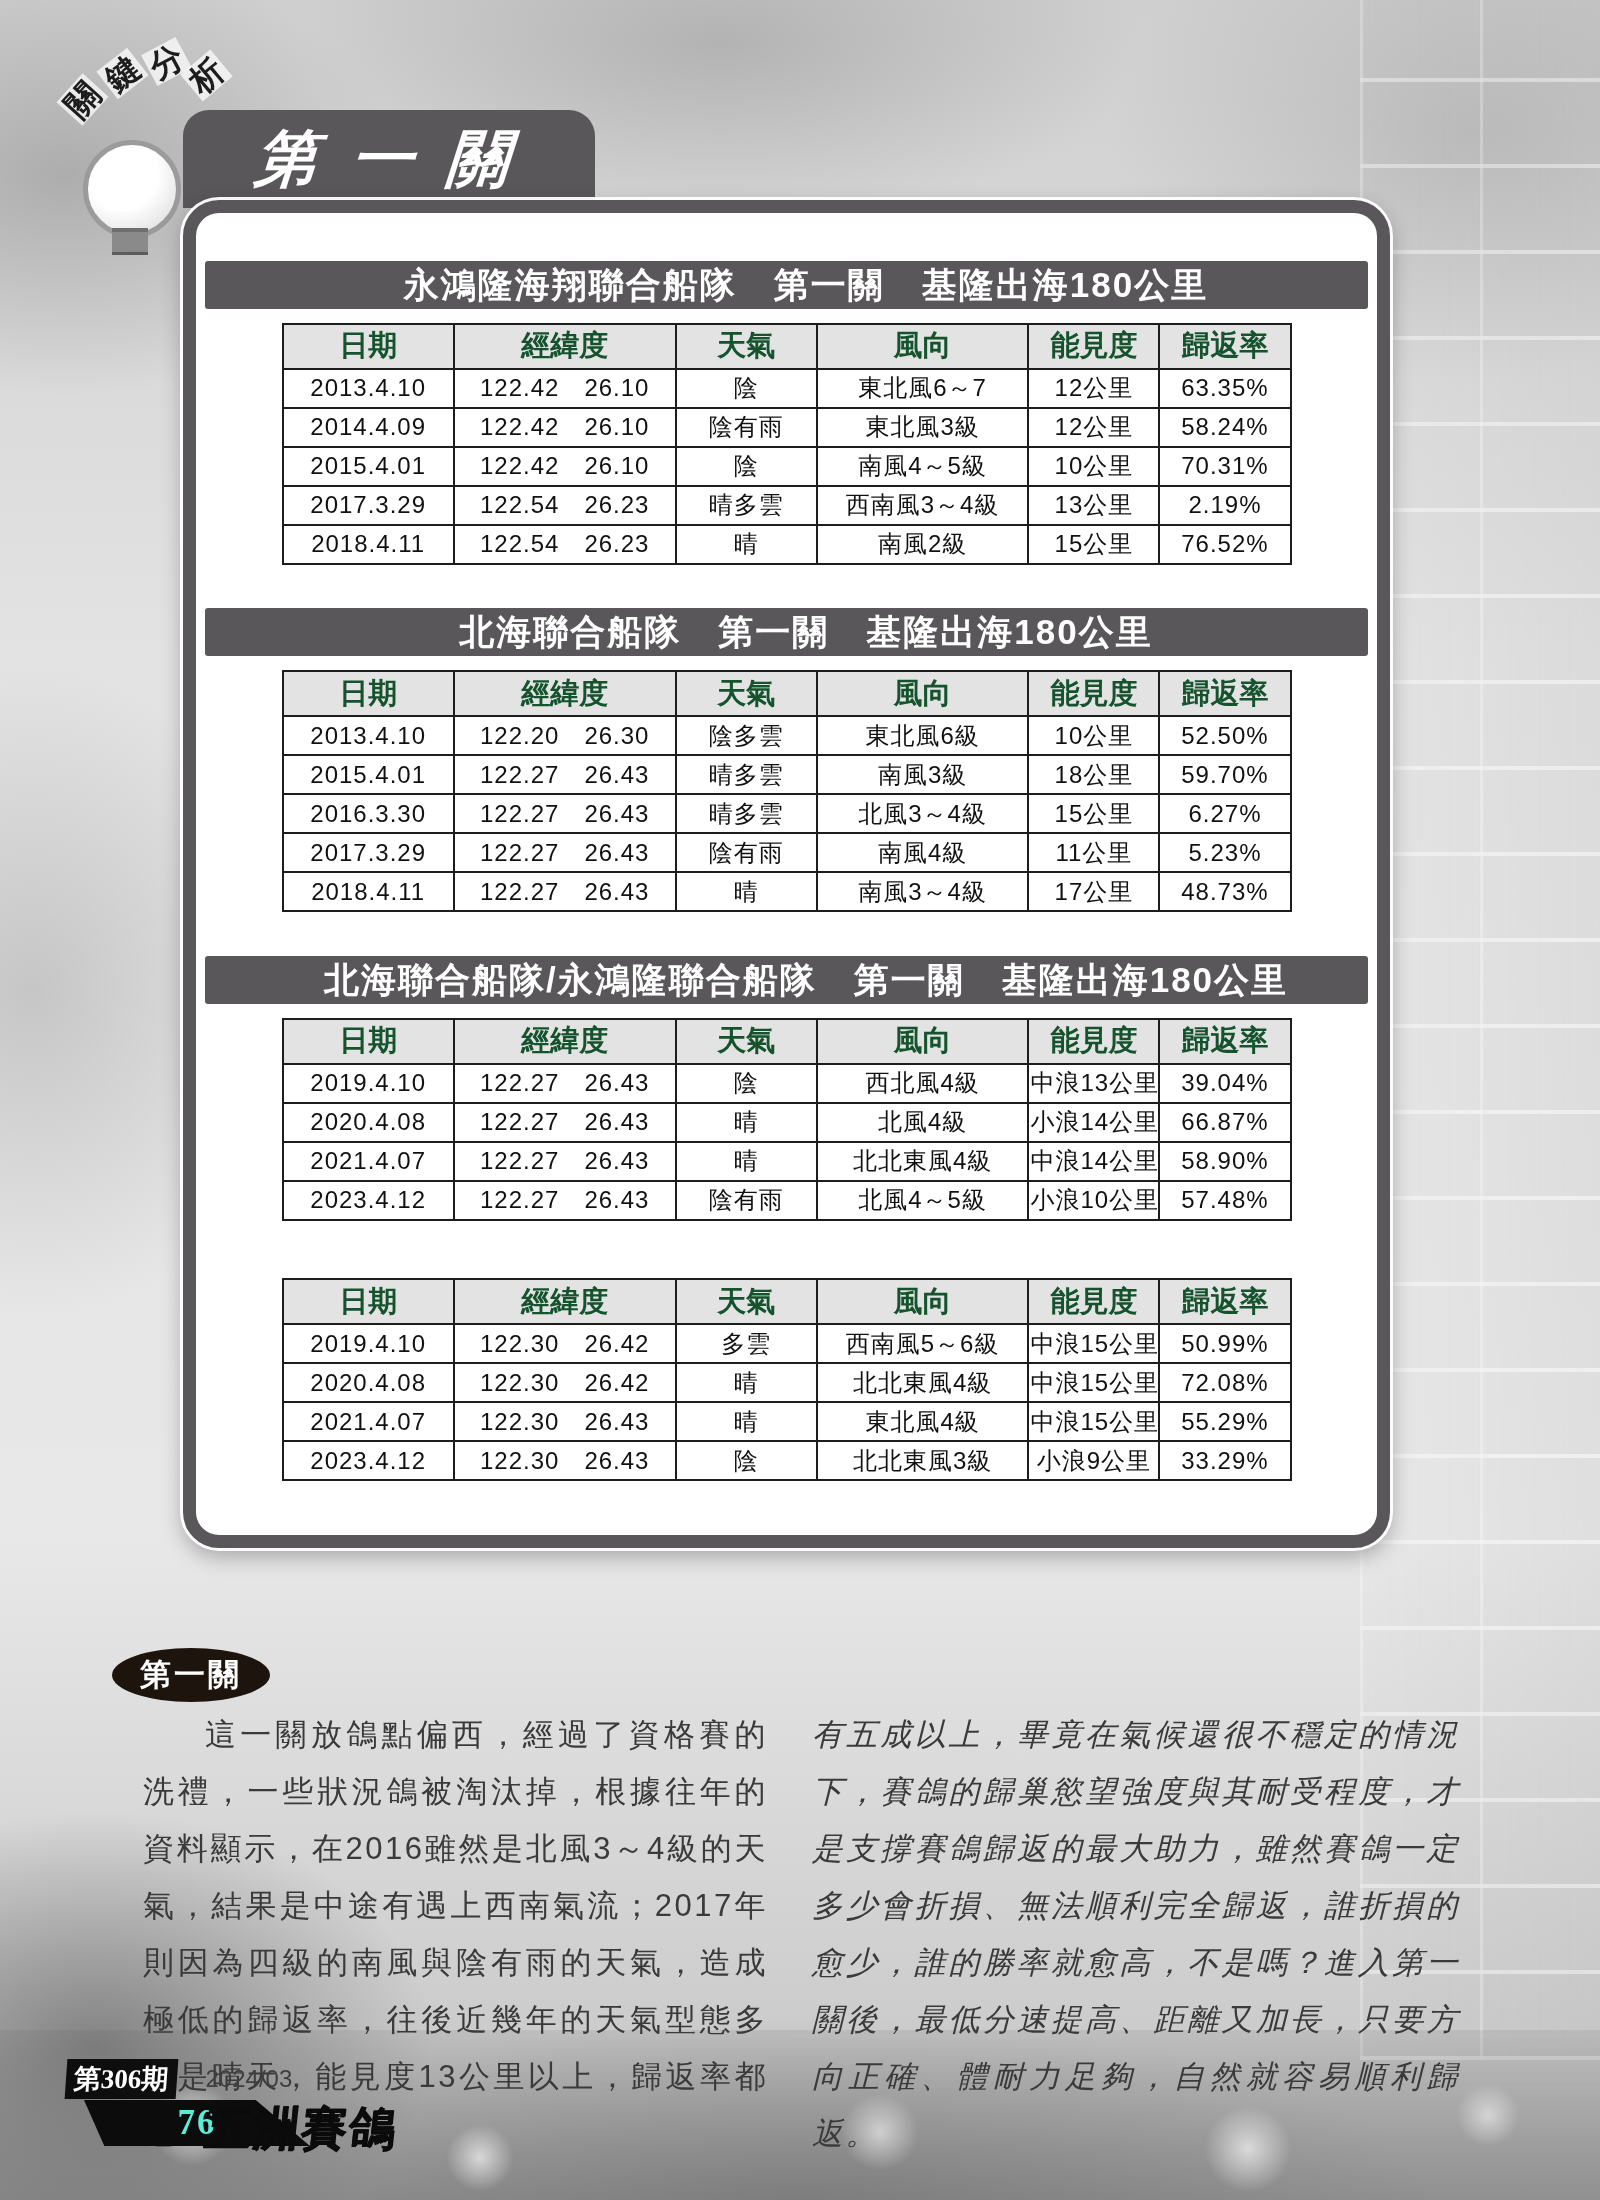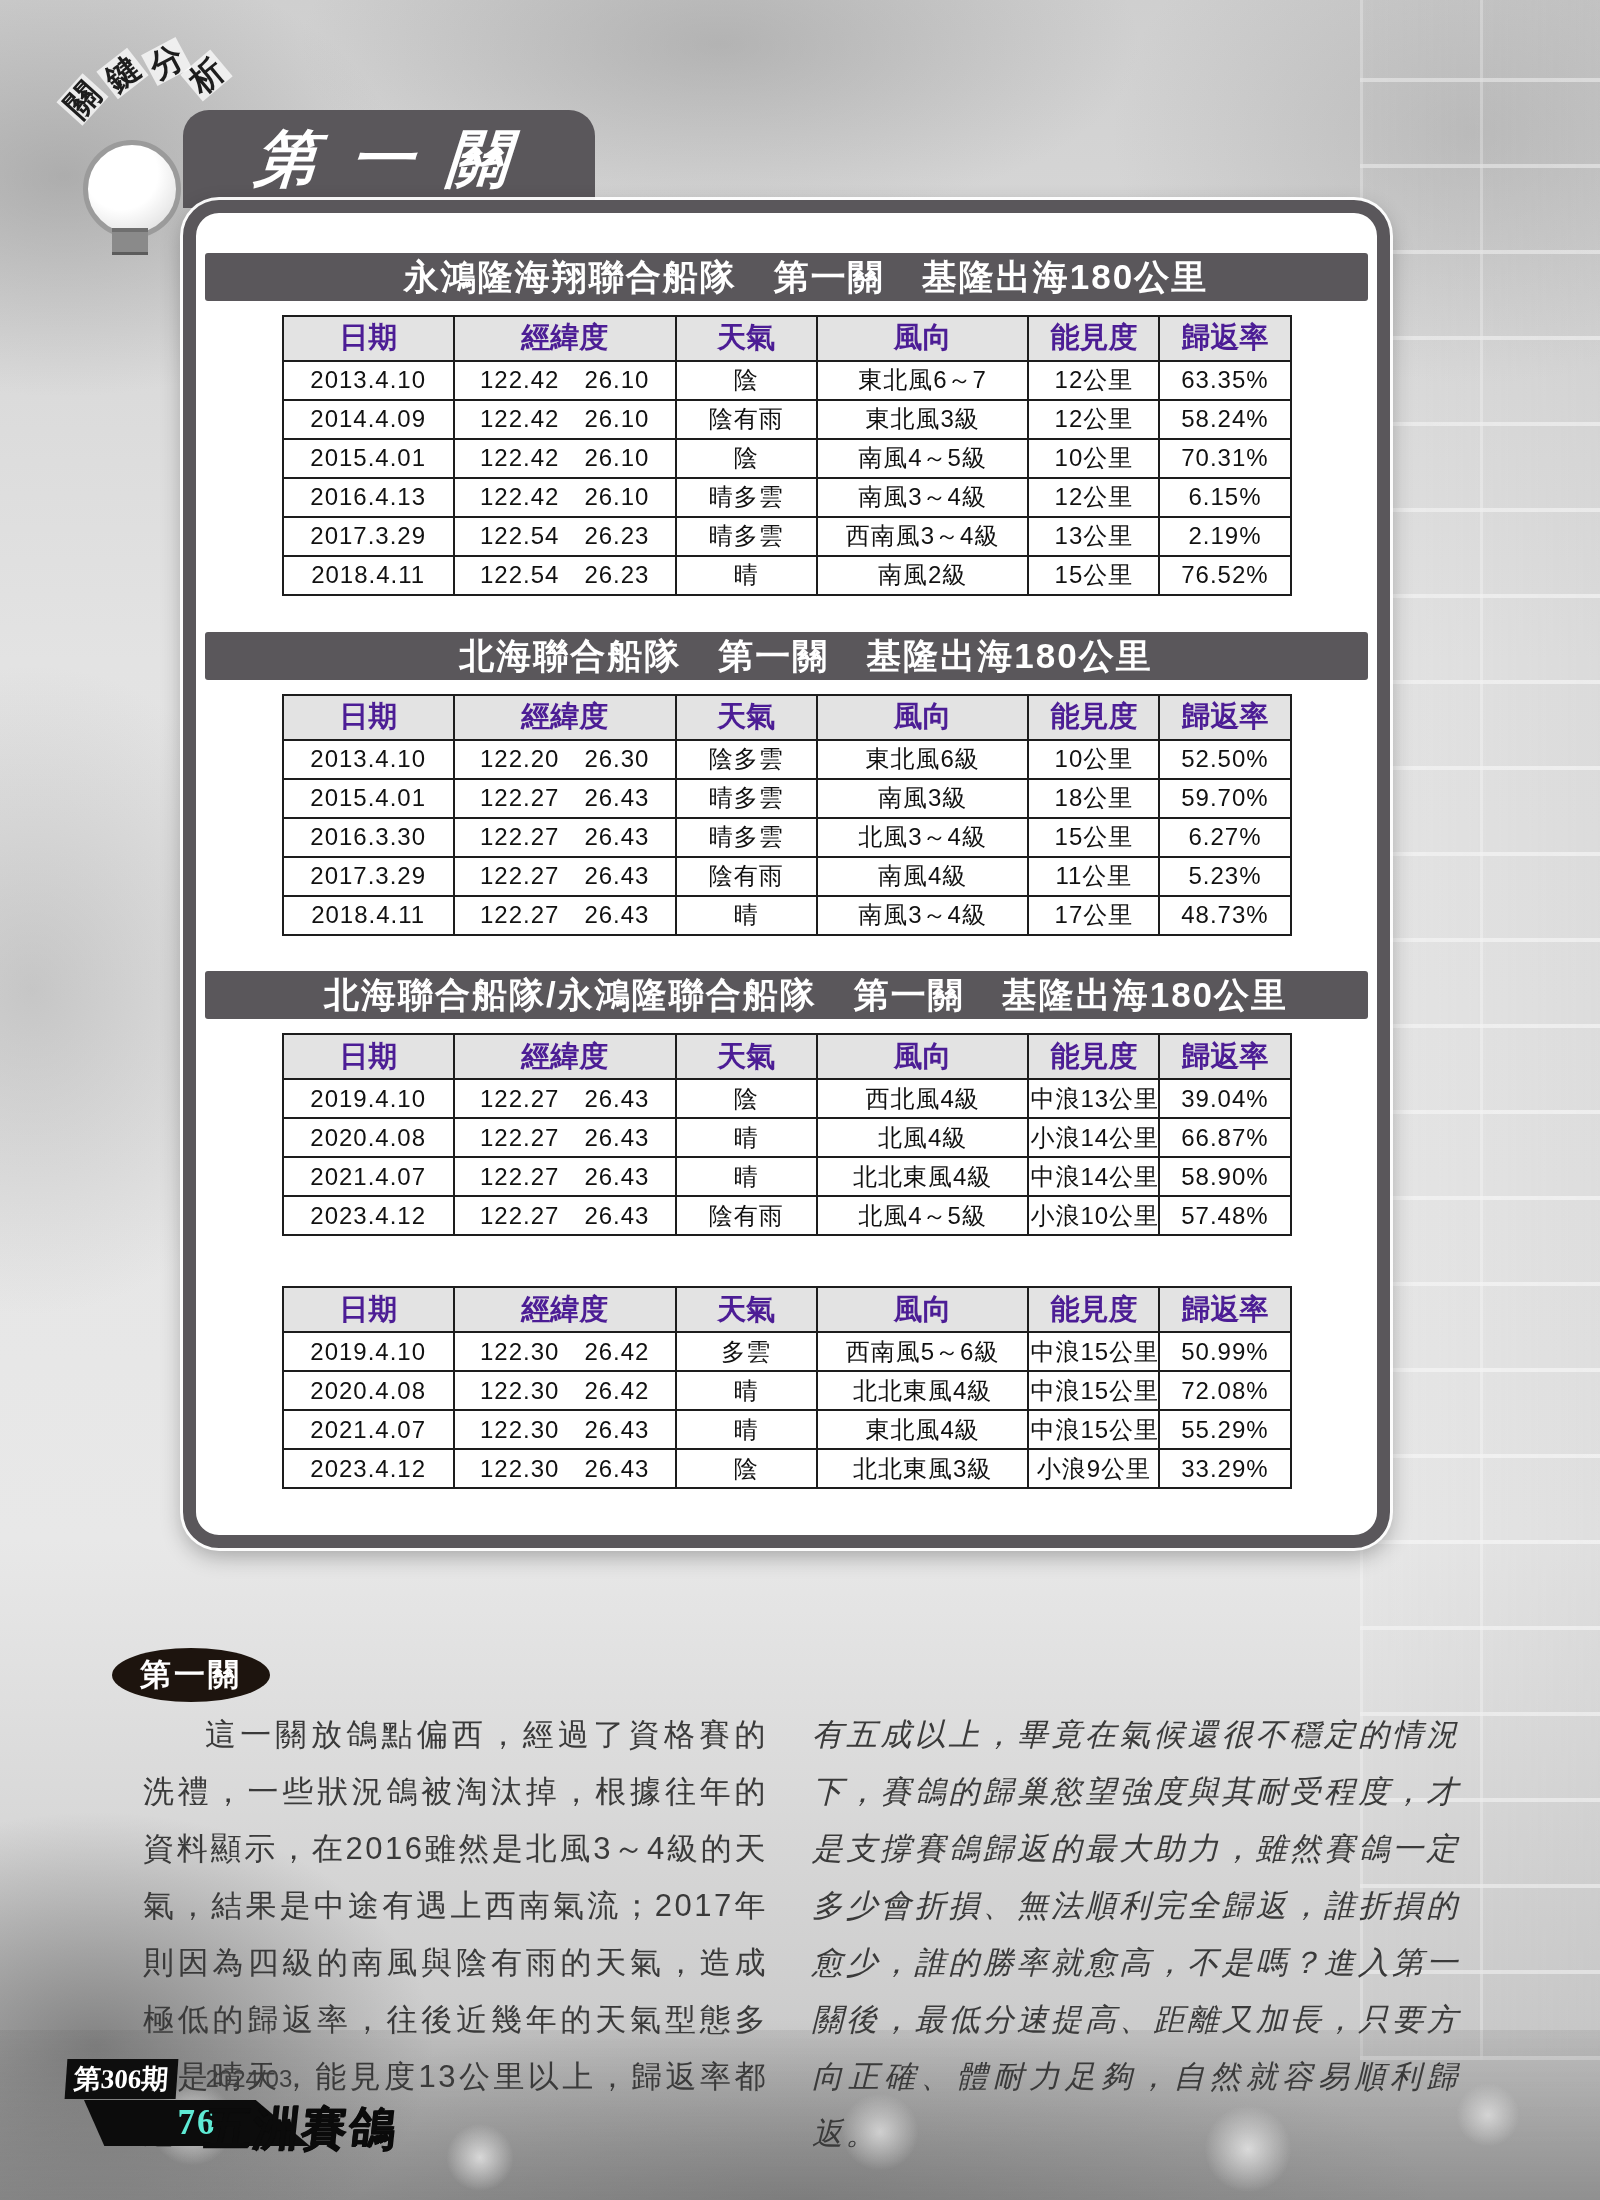--- a/index.html
+++ b/index.html
@@ -80,21 +80,21 @@
   }
   table.data{
     border-collapse:collapse;width:1010px;margin:14px auto 6px auto;
     background:#fff;table-layout:fixed;
   }
   table.data th, table.data td{
     border:2.5px solid #1d1d1d;text-align:center;vertical-align:middle;
     white-space:pre;overflow:hidden;
   }
   table.data th{
-    background:#e3e3e3;font-size:29px;font-weight:bold;height:41px;color:#4c1d95;
+    background:#e3e3e3;font-size:29px;font-weight:bold;height:41px;color:#14532d;
   }
   table.data td{font-size:24px;height:35px;color:#111;letter-spacing:1px;}
   table.data col:nth-child(1){width:17%;}
   table.data col:nth-child(2){width:22%;}
   table.data col:nth-child(3){width:14%;}
   table.data col:nth-child(4){width:21%;}
   table.data col:nth-child(5){width:13%;}
   table.data col:nth-child(6){width:13%;}
 
   
@@ -200,28 +200,20 @@
             </tr>
             <tr>
               <td>2015.4.01</td>
               <td>122.42　26.10</td>
               <td>陰</td>
               <td>南風4～5級</td>
               <td>10公里</td>
               <td>70.31%</td>
             </tr>
             <tr>
-              <td>2016.4.13</td>
-              <td>122.42　26.10</td>
-              <td>晴多雲</td>
-              <td>南風3～4級</td>
-              <td>12公里</td>
-              <td>6.15%</td>
-            </tr>
-            <tr>
               <td>2017.3.29</td>
               <td>122.54　26.23</td>
               <td>晴多雲</td>
               <td>西南風3～4級</td>
               <td>13公里</td>
               <td>2.19%</td>
             </tr>
             <tr>
               <td>2018.4.11</td>
               <td>122.54　26.23</td>

